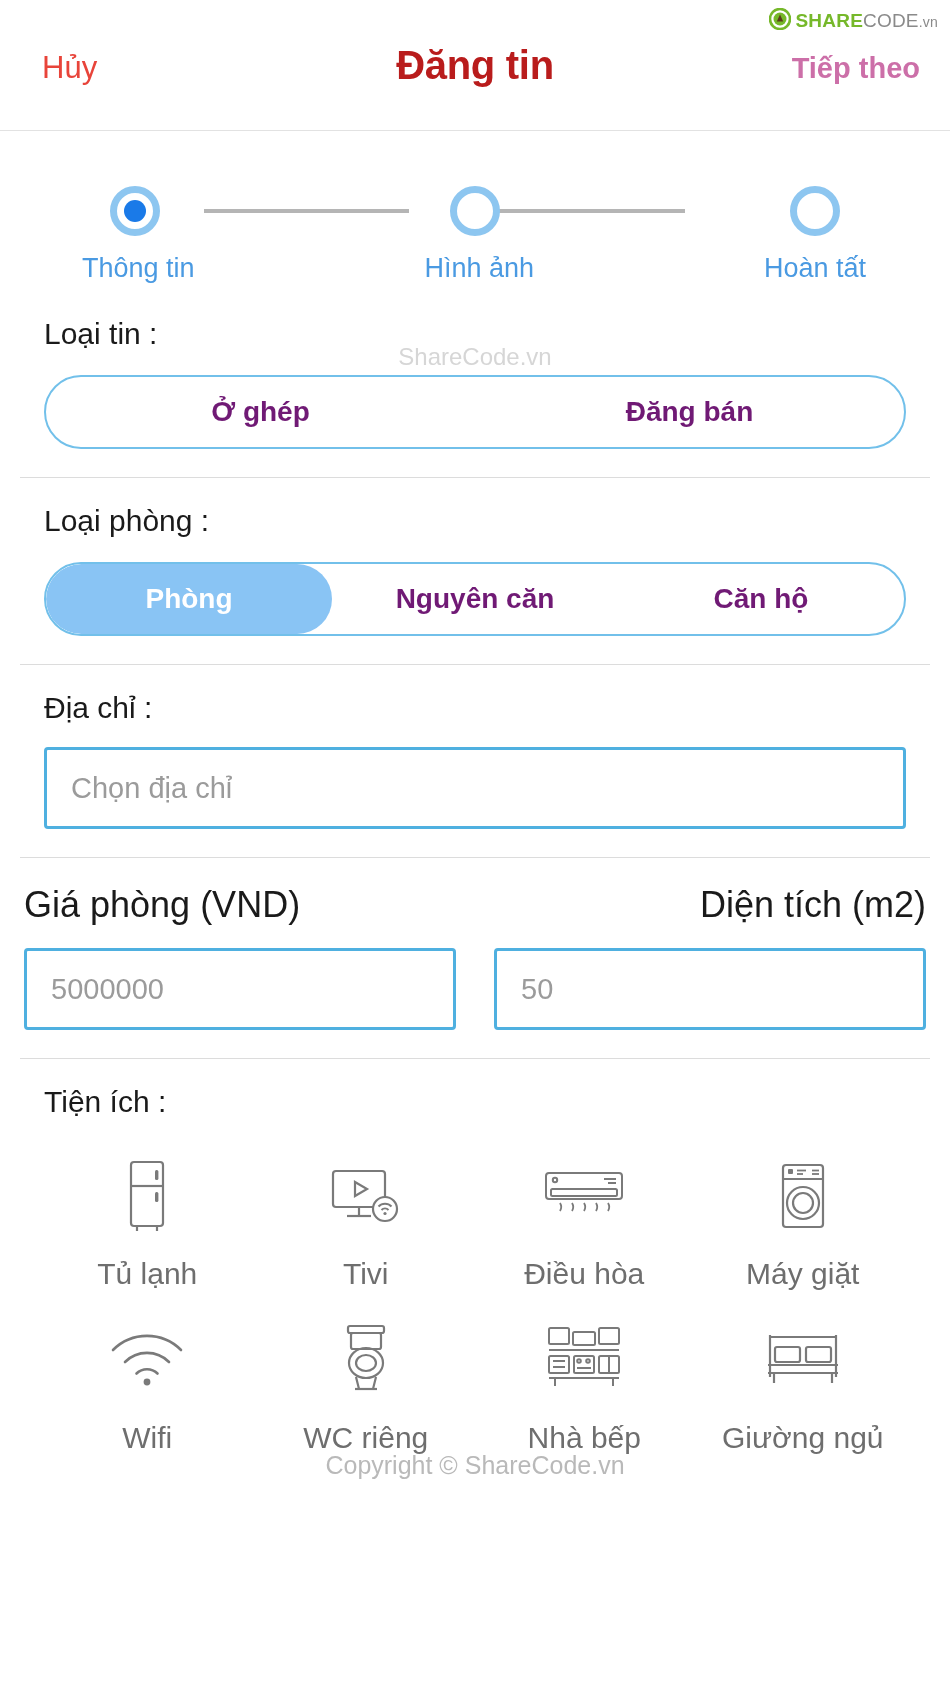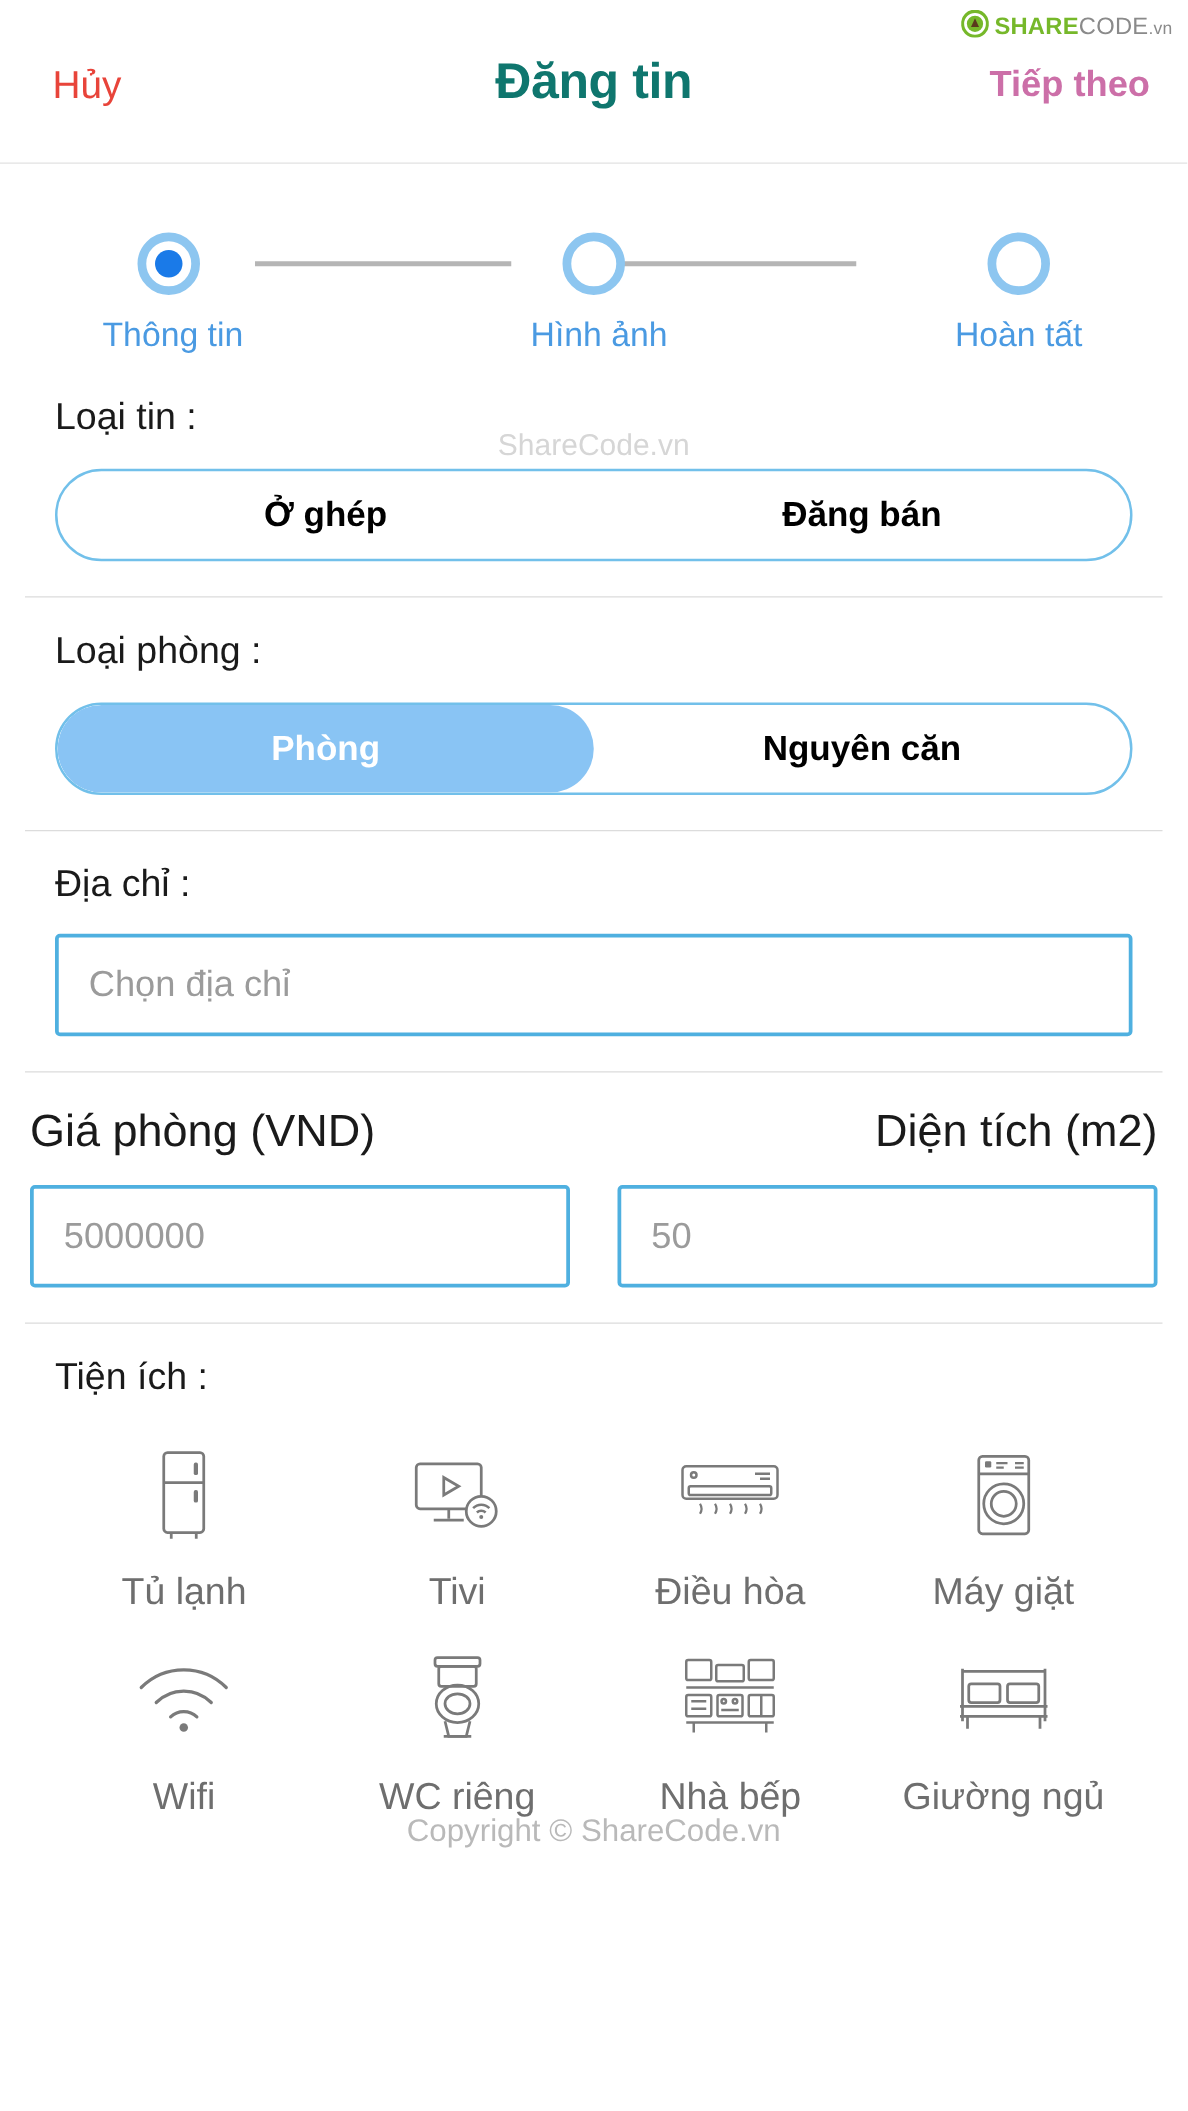--- a/index.html
+++ b/index.html
@@ -54,21 +54,21 @@
     font-weight: 400;
     cursor: pointer;
     padding-top: 6px;
   }
   .nav-title {
     position: absolute;
     left: 0; right: 0;
     text-align: center;
     font-size: 40px;
     font-weight: 700;
-    color: #0f766e;
+    color: #b91c1c;
     letter-spacing: -0.3px;
     pointer-events: none;
   }
   .nav-next {
     font-size: 29px;
     color: #cc6fa8;
     font-weight: 700;
     cursor: pointer;
     padding-top: 6px;
     z-index: 2;
@@ -153,21 +153,21 @@
     overflow: hidden;
     background: #ffffff;
   }
   .seg {
     flex: 1;
     display: flex;
     align-items: center;
     justify-content: center;
     font-size: 28px;
     font-weight: 700;
-    color: #000000;
+    color: #701a75;
     cursor: pointer;
     background: transparent;
   }
   .seg.active {
     background: #89c4f4;
     color: #ffffff;
     border-radius: 37px;
   }
 
   
@@ -302,20 +302,21 @@
       <div class="seg">Đăng bán</div>
     </div>
   </div>
   <div class="divider"></div>
 
   <div class="section">
     <div class="field-label">Loại phòng :</div>
     <div class="segmented">
       <div class="seg active">Phòng</div>
       <div class="seg">Nguyên căn</div>
+      <div class="seg">Căn hộ</div>
     </div>
   </div>
   <div class="divider"></div>
 
   <div class="section">
     <div class="field-label">Địa chỉ :</div>
     <div class="input-box">
       <span class="ph">Chọn địa chỉ</span>
     </div>
   </div>

